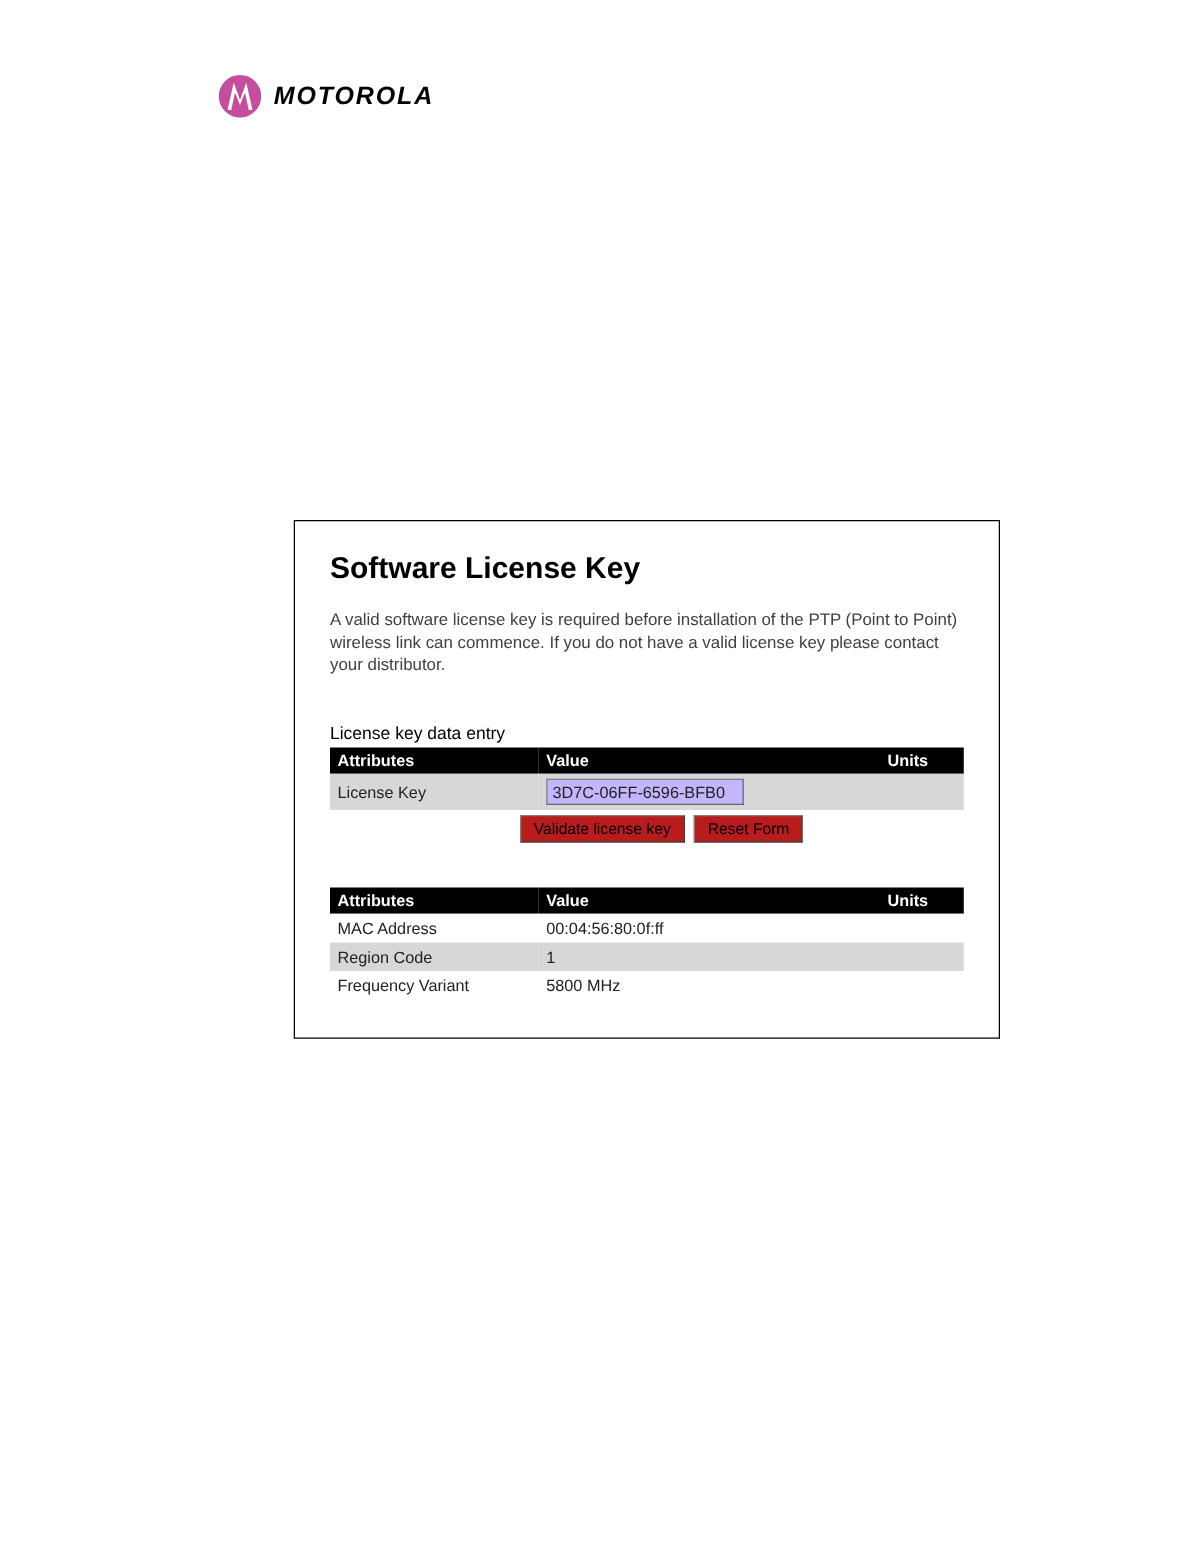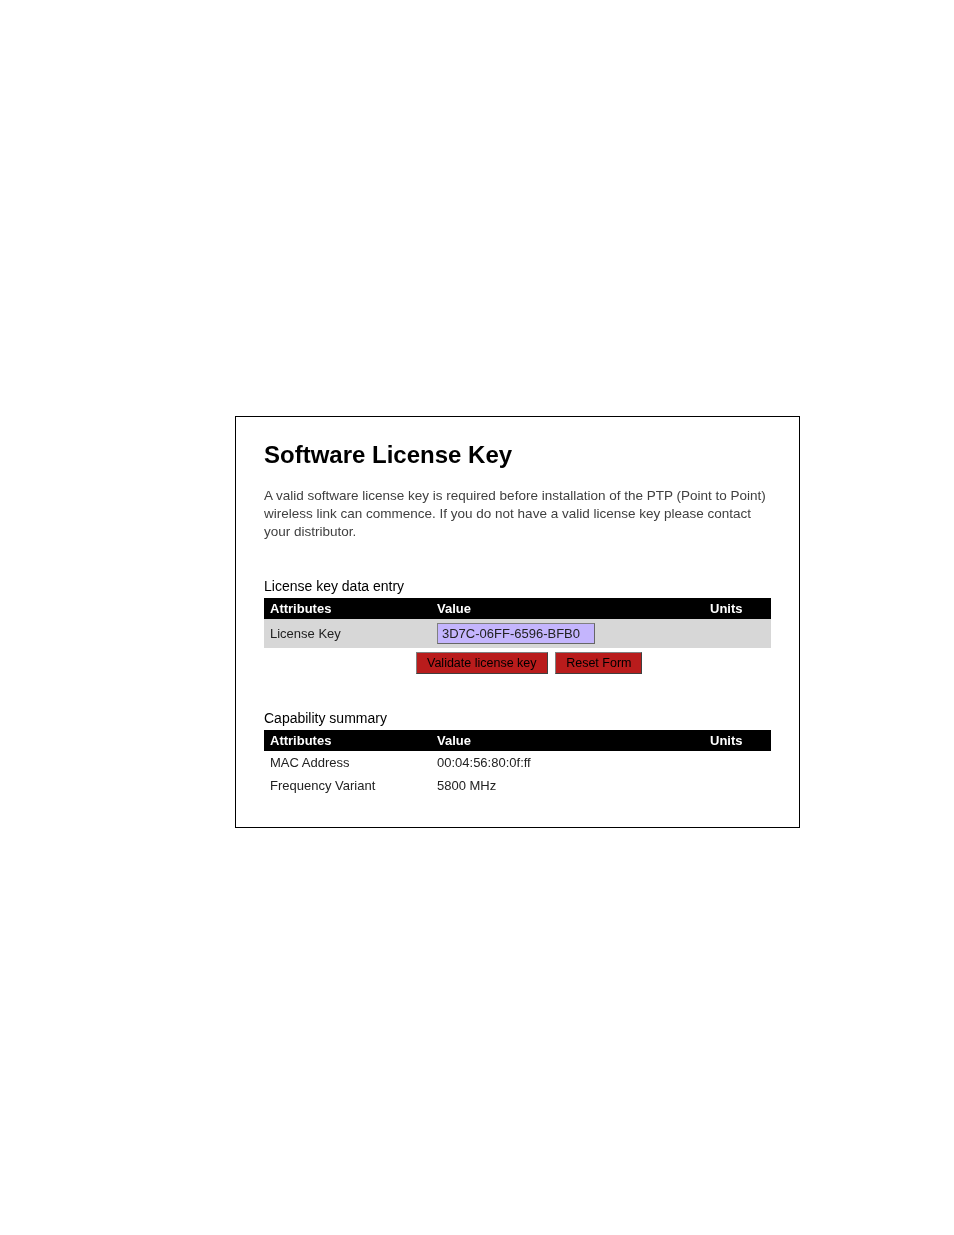--- a/index.html
+++ b/index.html
@@ -128,20 +128,28 @@
   }
   .gap {
     height: 32px;
   }
 </style>
 </head>
 <body>
 
 <div class="page">
 
+  <div class="logo-row">
+    <div class="logo-circle">
+      <svg width="20" height="22" viewBox="0 0 20 22">
+        <path d="M0 22 L5 0 L10 14 L15 0 L20 22 L17 22 L14 8 L10 18 L6 8 L3 22 Z" fill="#ffffff"></path>
+      </svg>
+    </div>
+    <span class="logo-text">MOTOROLA</span>
+  </div>
 
   <div class="panel">
     <h1>Software License Key</h1>
     <div class="intro">A valid software license key is required before installation of the PTP (Point to Point) wireless link can commence. If you do not have a valid license key please contact your distributor.</div>
 
     <div class="subhead">License key data entry</div>
     <table class="data">
       <tbody>
           <tr>
         <th class="col-attr">Attributes</th>
@@ -159,33 +167,37 @@
         <td colspan="3" class="button-cell">
           <button class="btn">Validate license key</button>
           <button class="btn">Reset Form</button>
         </td>
       </tr>
     </tbody>
       </table>
 
     <div class="gap"></div>
 
-    <div class="subhead">Capability summary</div>
     <table class="data">
       <tbody>
           <tr>
         <th class="col-attr">Attributes</th>
         <th class="col-value">Value</th>
         <th class="col-units">Units</th>
       </tr>
       <tr>
         <td>MAC Address</td>
         <td>00:04:56:80:0f:ff</td>
         <td></td>
       </tr>
+      <tr class="alt">
+        <td>Region Code</td>
+        <td>1</td>
+        <td></td>
+      </tr>
       <tr>
         <td>Frequency Variant</td>
         <td>5800 MHz</td>
         <td></td>
       </tr>
     </tbody>
       </table>
   </div>
 
 </div>

